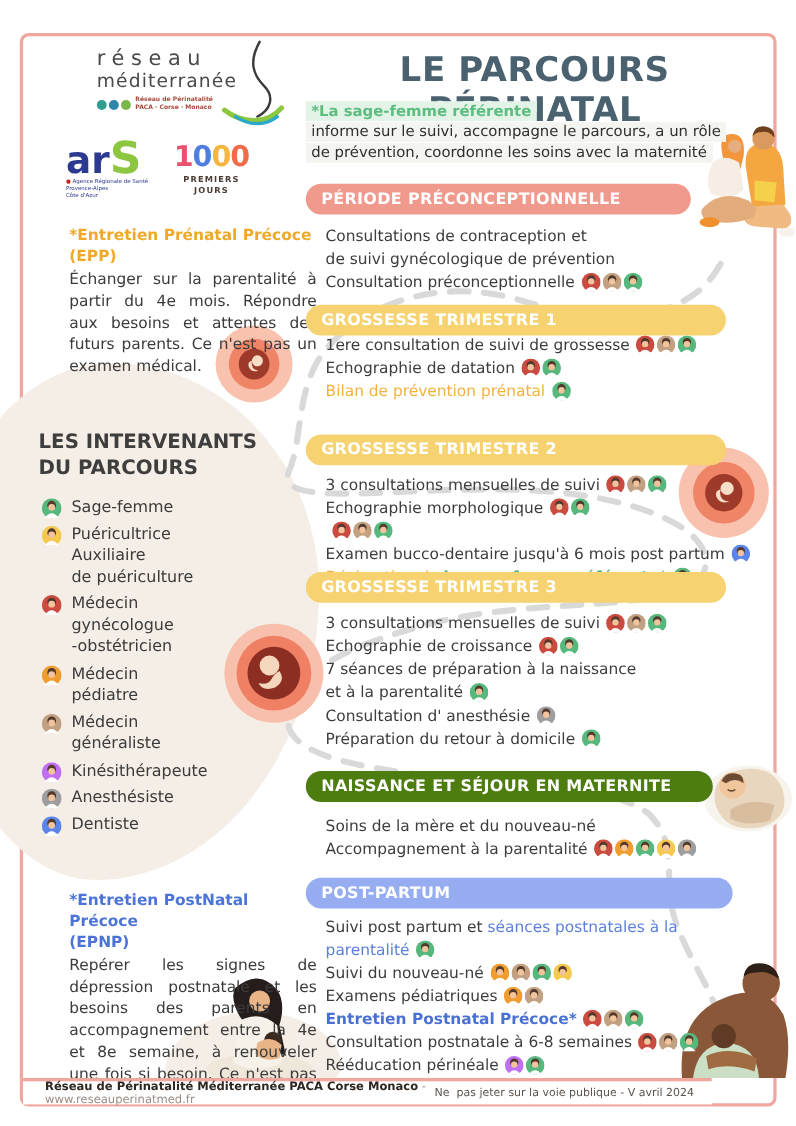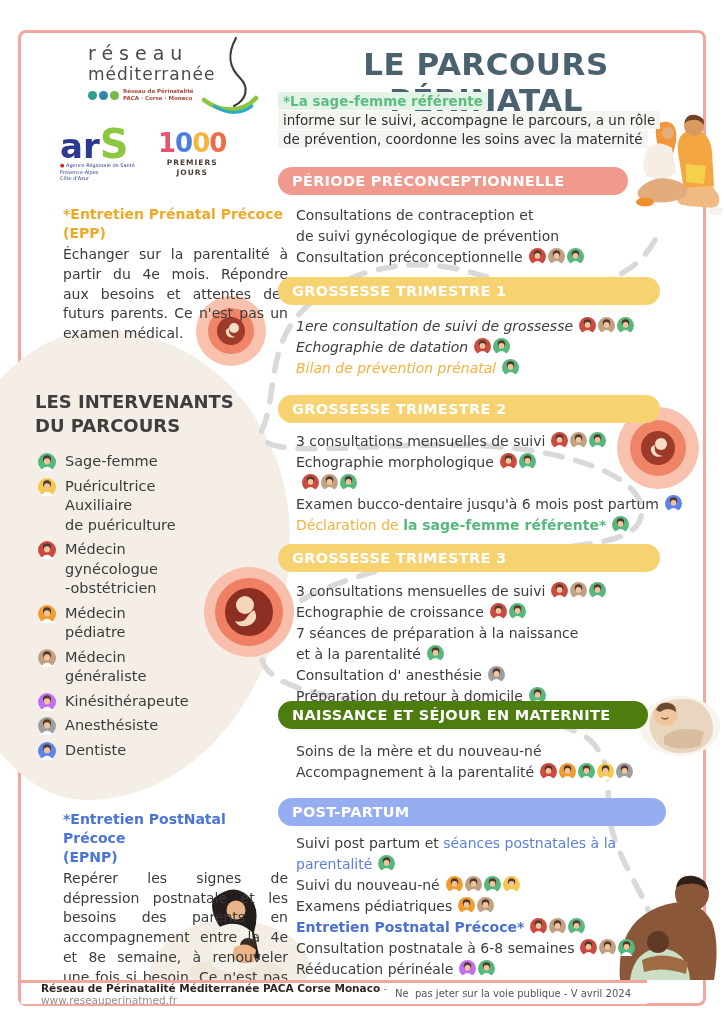--- a/index.html
+++ b/index.html
@@ -75,24 +75,24 @@
   .s-ob { color:#EFA32B; font-weight:bold; }
   .s-gb { color:#57B87D; font-weight:bold; }
   .s-b  { color:#5C80DA; }
   .s-bb { color:#4A70D4; font-weight:bold; }
   .icon-group { display:inline-flex; align-items:center; margin-left:6px; }
   .icon-group svg { margin-right:2px; }
 
   #sec-preconception { top:167px; width:350px; }
   #sec-preconception .items { top:37px; }
   #sec-trimestre1 { top:277px; width:382px; }
-  #sec-trimestre1 .items { top:38px;font-style:italic; }
+  #sec-trimestre1 .items { top:26px; }
   #sec-trimestre2 { top:395px; width:382px; }
   #sec-trimestre2 .items { top:35px; }
-  #sec-trimestre3 { top:544px; width:382px; }
+  #sec-trimestre3 { top:520px; width:382px; }
   #sec-trimestre3 .items { top:36px; }
   #sec-naissance { top:701px; width:370px; }
   #sec-naissance .items { top:39px; }
   #sec-postpartum { top:798px; width:388px; }
   #sec-postpartum .items { top:34px; }
 
   
   .footer { position:absolute; left:21px; top:980px; width:626px; height:24px; background:#fff;
             border-top:3px solid #F1A79E; display:flex; align-items:center;
             justify-content:space-between; padding:0 16px 0 20px; z-index:5; }

